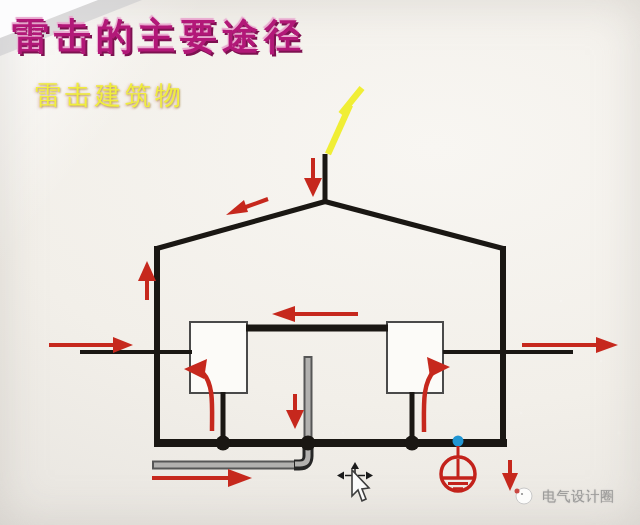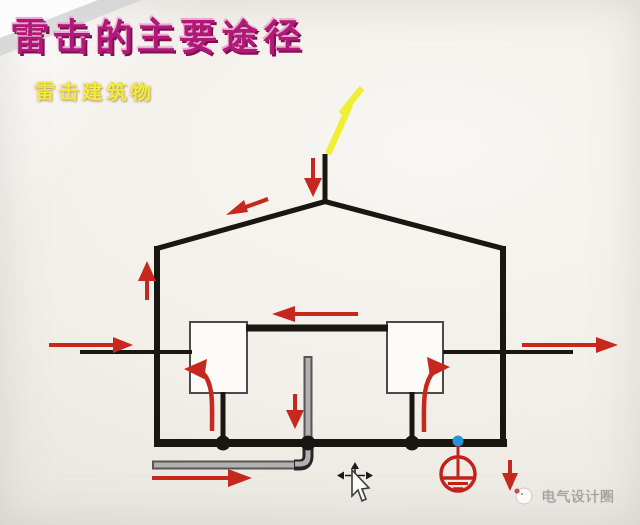--- a/index.html
+++ b/index.html
@@ -22,21 +22,21 @@
     342px 432px 2px rgba(255,255,255,.35),610px 200px 2px rgba(255,255,255,.3);}
   .title{
     position:absolute;left:12px;top:12px;
     font-size:37px;font-weight:bold;letter-spacing:5px;white-space:nowrap;
     color:var(--title-magenta);
     text-shadow:-1px -2px 1px var(--title-highlight), 2px 2px 0 var(--title-shadow);
     filter:blur(.3px);
   }
   .subtitle{
     position:absolute;left:35px;top:78px;
-    font-size:20px;font-weight:bold;letter-spacing:4px;white-space:nowrap;
+    font-size:26px;font-weight:normal;letter-spacing:4px;white-space:nowrap;
     color:var(--subtitle-yellow);
     text-shadow:1px 1px 2px rgba(150,110,20,.6), -1px 1px 3px rgba(190,70,50,.35);
     filter:blur(.7px);
   }
   .wm-text{
     position:absolute;left:542px;top:488px;
     font-size:14px;letter-spacing:.5px;white-space:nowrap;font-weight:500;
     color:var(--watermark-gray);opacity:.82;
     text-shadow:0 0 1.5px rgba(130,130,130,.6);
   }

